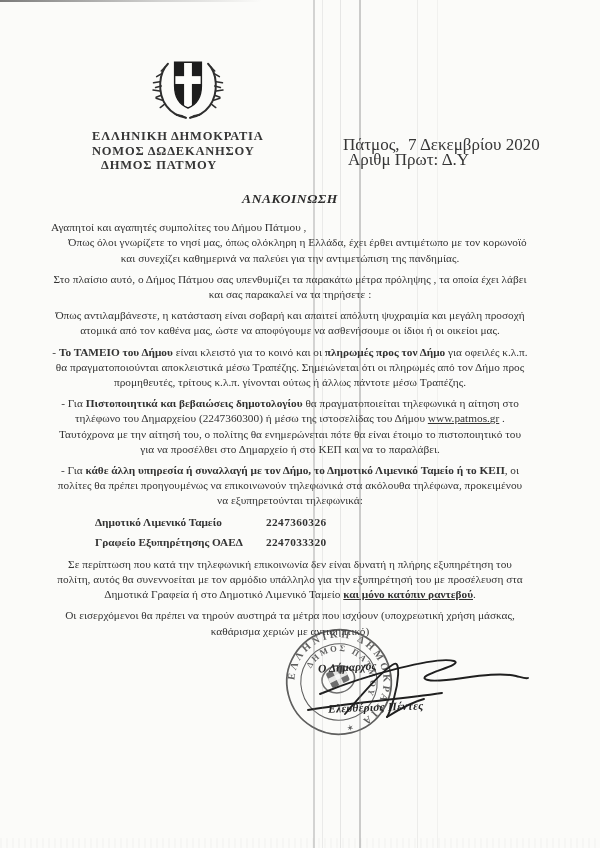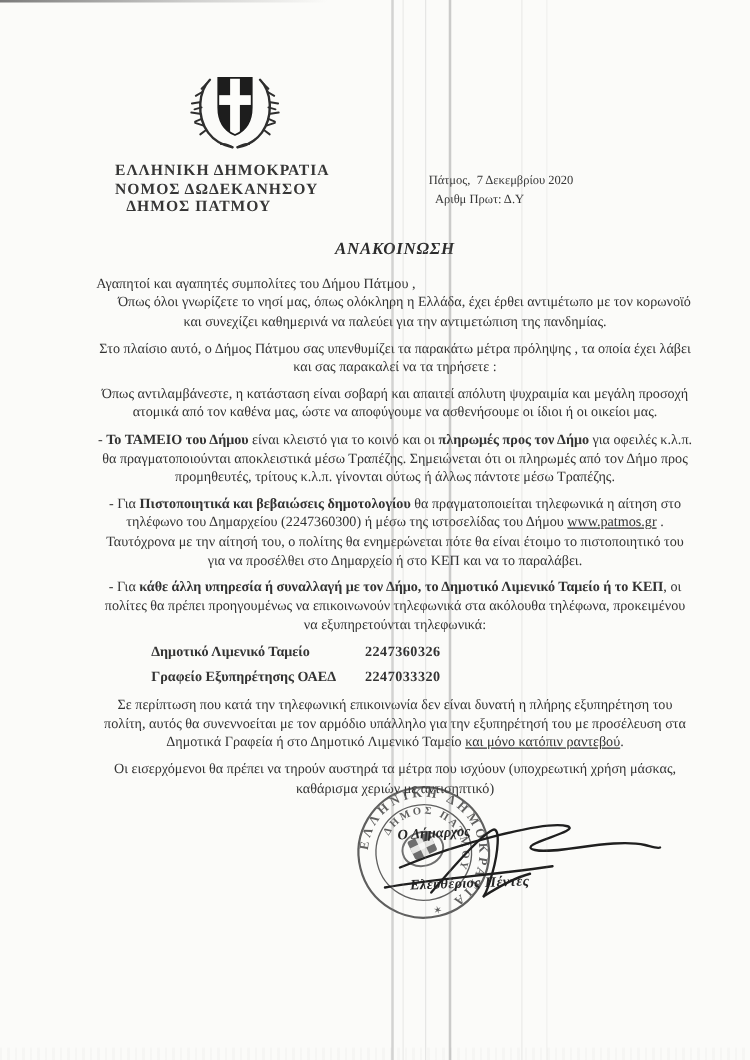--- a/index.html
+++ b/index.html
@@ -20,26 +20,26 @@
   .streak.s3{left:340px;width:1px;background:rgba(150,150,150,.20);}
   .streak.s4{left:359px;width:2px;background:rgba(110,110,110,.34);}
   .streak.s5{left:417px;width:1px;background:rgba(150,150,150,.14);}
   .streak.s6{left:437px;width:1px;background:rgba(160,160,160,.11);}
 
   
   .emblem{position:absolute;left:152px;top:57px;width:72px;height:64px;}
   .org-block{position:absolute;left:92px;top:129px;font-size:12.5px;font-weight:bold;
     letter-spacing:.8px;line-height:14.5px;color:#363636;}
   .org-line3{padding-left:9px;}
-  .date-block{position:absolute;left:343px;top:137px;font-size:10px;line-height:15px;color:#363636;}
+  .date-block{position:absolute;left:343px;top:137px;font-size:17px;line-height:15px;color:#363636;}
   .pre{white-space:pre;}
   .protocol{padding-left:5px;}
 
   
-  .doc-body{position:absolute;left:77px;top:188px;width:478px;font-size:11.3px;
+  .doc-body{position:absolute;left:51px;top:188px;width:478px;font-size:11.3px;
     line-height:15.2px;color:#323232;text-align:left;}
   .doc-title{text-align:center;font-weight:bold;font-style:italic;font-size:13.5px;
     letter-spacing:.6px;margin:3px 0 14px 0;color:#2c2c2c;}
   .doc-body p{margin:0 0 6px 0;text-align:center;}
   .salutation{margin:0;}
   .indent{text-indent:15px;}
   .phones{margin:2px 0 7px 0;}
   .phone-row{display:flex;margin-bottom:4.8px;font-weight:bold;color:#333;}
   .phone-label{width:215px;padding-left:44px;box-sizing:border-box;}
   .phone-number{width:120px;letter-spacing:.4px;}
@@ -131,21 +131,21 @@
     <div class="phone-row">
       <span class="phone-label">Δημοτικό Λιμενικό Ταμείο</span>
       <span class="phone-number">2247360326</span>
     </div>
     <div class="phone-row">
       <span class="phone-label">Γραφείο Εξυπηρέτησης ΟΑΕΔ</span>
       <span class="phone-number">2247033320</span>
     </div>
   </div>
 
-  <p><span>Σε περίπτωση που κατά την τηλεφωνική επικοινωνία δεν είναι δυνατή η πλήρης εξυπηρέτηση του πολίτη, αυτός θα συνεννοείται με τον αρμόδιο υπάλληλο για την εξυπηρέτησή του με προσέλευση στα Δημοτικά Γραφεία ή στο Δημοτικό Λιμενικό Ταμείο </span><span style="font-weight: normal; text-decoration: underline;">και μόνο κατόπιν ραντεβού</span><span>.</span></p>
+  <p><span>Σε περίπτωση που κατά την τηλεφωνική επικοινωνία δεν είναι δυνατή η πλήρης εξυπηρέτηση του πολίτη, αυτός θα συνεννοείται με τον αρμόδιο υπάλληλο για την εξυπηρέτησή του με προσέλευση στα Δημοτικά Γραφεία ή στο Δημοτικό Λιμενικό Ταμείο </span><span style="font-weight: bold; text-decoration: underline;">και μόνο κατόπιν ραντεβού</span><span>.</span></p>
   <p>Οι εισερχόμενοι θα πρέπει να τηρούν αυστηρά τα μέτρα που ισχύουν (υποχρεωτική χρήση μάσκας, καθάρισμα χεριών με αντισηπτικό)</p>
 </div>
 
 <svg class="stamp" viewBox="0 0 120 120" aria-hidden="true">
   <defs>
     <path id="outerRing" d="M14,60 A46,46 0 1 1 106,60 A46,46 0 1 1 14,60"></path>
     <path id="innerRing" d="M28,60 A32,32 0 1 1 92,60 A32,32 0 1 1 28,60"></path>
   </defs>
   <circle cx="60" cy="60" r="54" fill="none" stroke="#3d3d3d" stroke-width="1.8"></circle>
   <circle cx="60" cy="60" r="39.5" fill="none" stroke="#3d3d3d" stroke-width="1.1"></circle>

